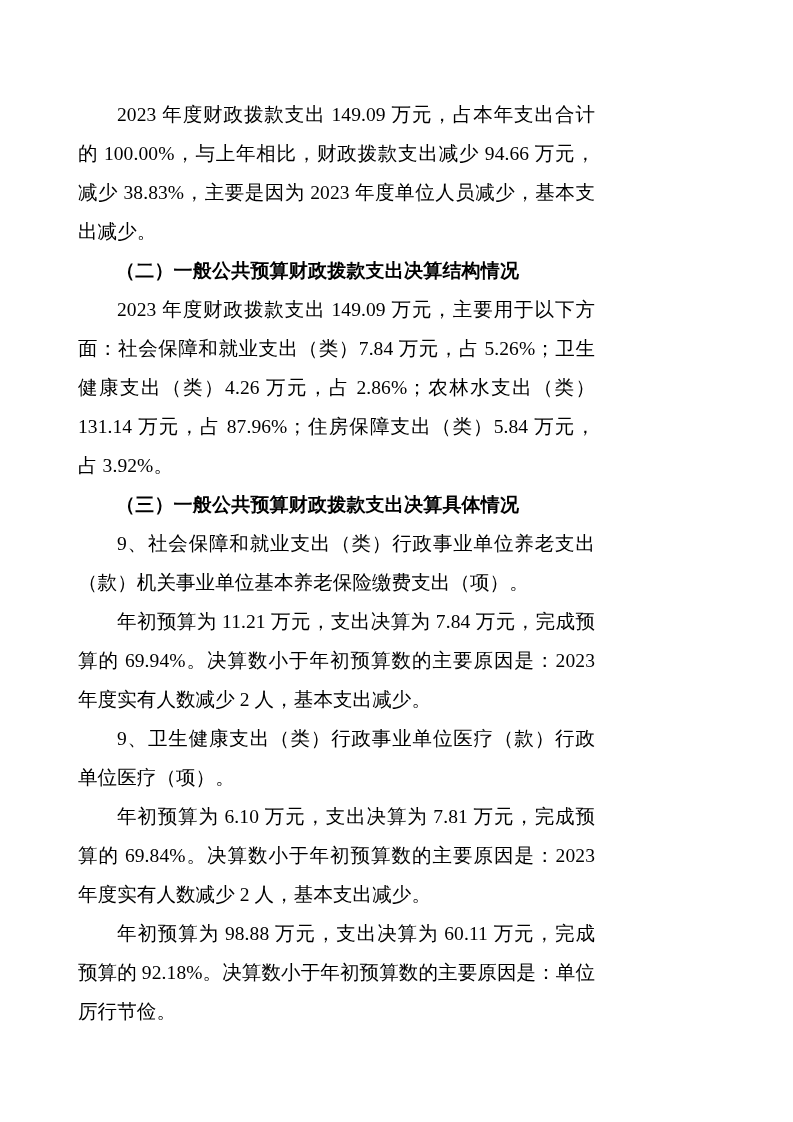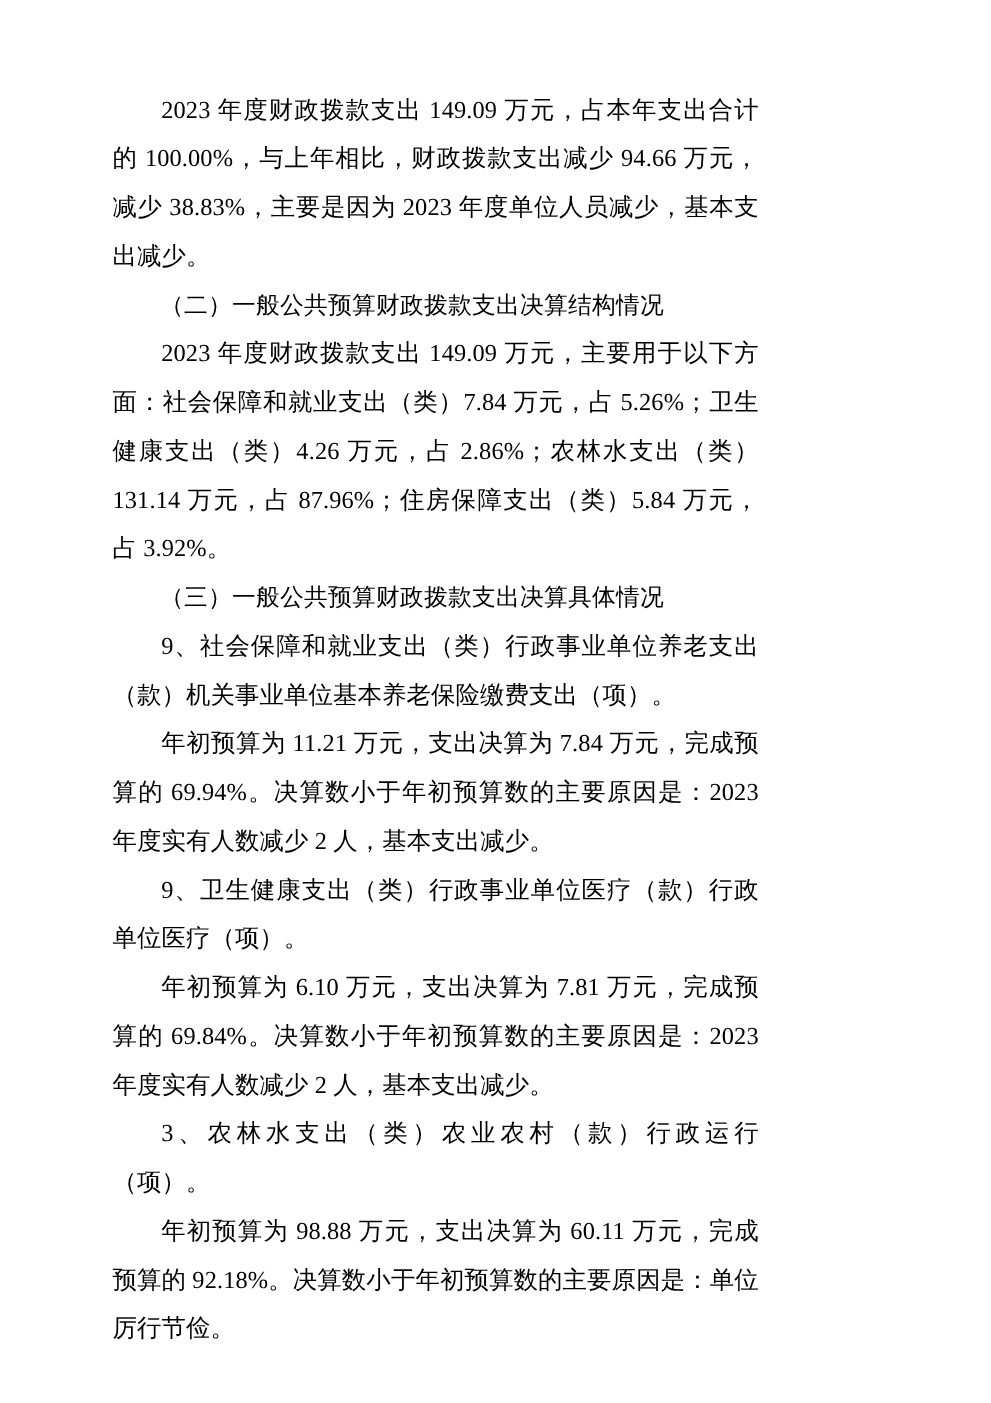--- a/index.html
+++ b/index.html
@@ -12,54 +12,52 @@
     height: 1122px;
     font-family: "Liberation Serif", "DejaVu Serif", serif;
     color: #000000;
     -webkit-font-smoothing: antialiased;
   }
   .page {
     position: relative;
     width: 673px;
     height: 1122px;
     box-sizing: border-box;
-    padding: 69px 78px 60px 78px;
+    padding: 95px 78px 60px 78px;
     background: #ffffff;
-    margin-left: 12px;
   }
   .doc-body {
     font-size: 19.5px;
     line-height: 39px;
     text-align: justify;
     text-justify: inter-ideograph;
     letter-spacing: 0.1px;
   }
   p {
     margin: 0;
   }
   .para {
     text-indent: 2em;
   }
   .heading {
     text-indent: 2em;
-    font-weight: normal;
+    font-weight: bold;
     font-family: "Liberation Sans", "DejaVu Sans", sans-serif;
     font-size: 19px;
     letter-spacing: 0.2px;
   }
 </style>
 </head>
 <body>
 
 <div class="page">
   <div class="doc-body">
     <p class="para">2023 年度财政拨款支出 149.09 万元，占本年支出合计的 100.00%，与上年相比，财政拨款支出减少 94.66 万元，减少 38.83%，主要是因为 2023 年度单位人员减少，基本支出减少。</p>
     <p class="heading">（二）一般公共预算财政拨款支出决算结构情况</p>
     <p class="para">2023 年度财政拨款支出 149.09 万元，主要用于以下方面：社会保障和就业支出（类）7.84 万元，占 5.26%；卫生健康支出（类）4.26 万元，占 2.86%；农林水支出（类）131.14 万元，占 87.96%；住房保障支出（类）5.84 万元，占 3.92%。</p>
     <p class="heading">（三）一般公共预算财政拨款支出决算具体情况</p>
     <p class="para">9、社会保障和就业支出（类）行政事业单位养老支出（款）机关事业单位基本养老保险缴费支出（项）。</p>
     <p class="para">年初预算为 11.21 万元，支出决算为 7.84 万元，完成预算的 69.94%。决算数小于年初预算数的主要原因是：2023 年度实有人数减少 2 人，基本支出减少。</p>
     <p class="para">9、卫生健康支出（类）行政事业单位医疗（款）行政单位医疗（项）。</p>
     <p class="para">年初预算为 6.10 万元，支出决算为 7.81 万元，完成预算的 69.84%。决算数小于年初预算数的主要原因是：2023 年度实有人数减少 2 人，基本支出减少。</p>
-    <p class="para">3、农林水支出（类）农业农村（款）行政运行（项）。</p>
     <p class="para">年初预算为 98.88 万元，支出决算为 60.11 万元，完成预算的 92.18%。决算数小于年初预算数的主要原因是：单位厉行节俭。</p>
   </div>
 </div>
 
 </body></html>

